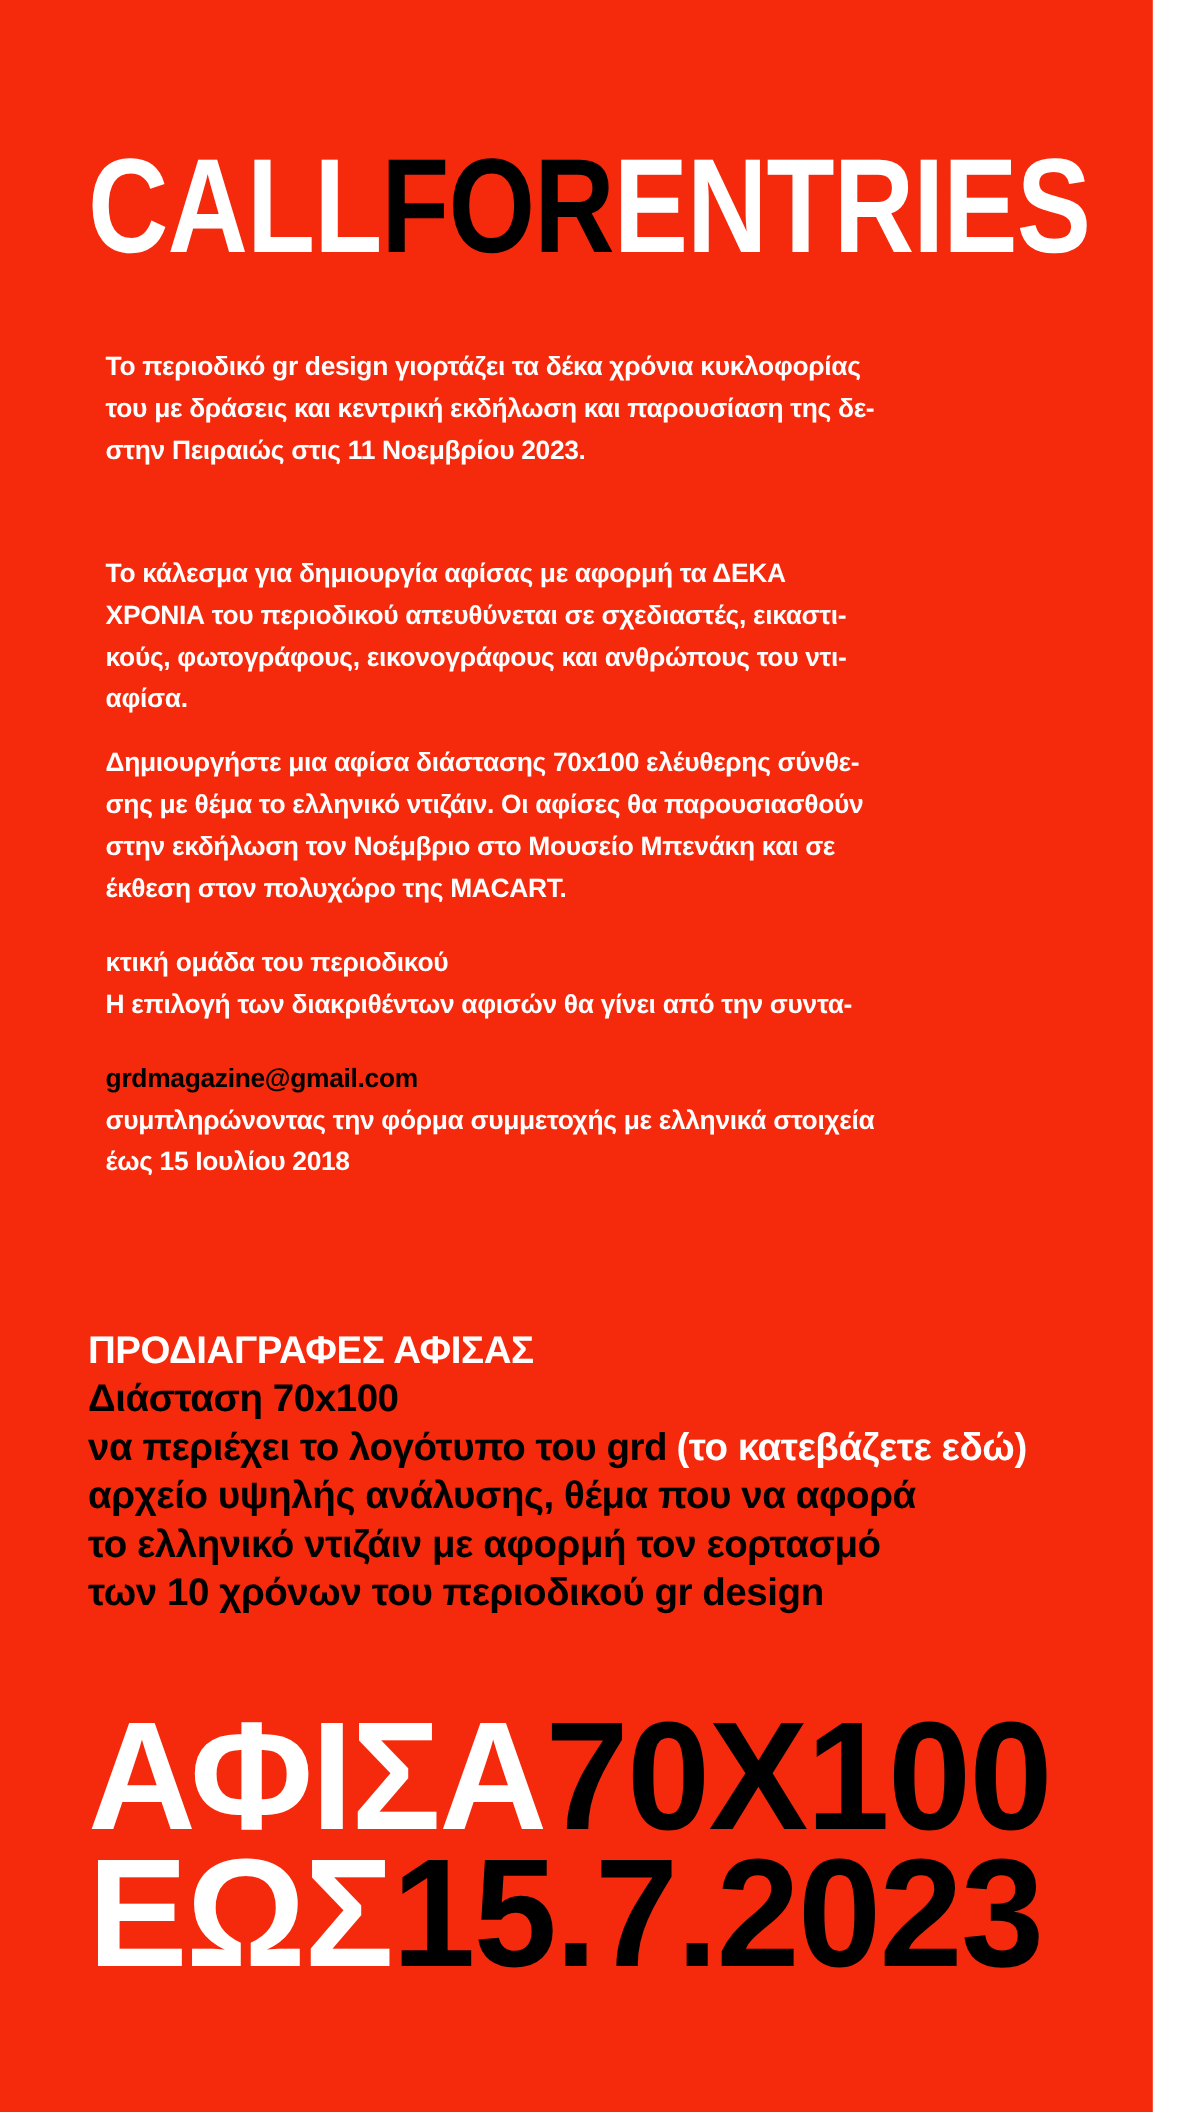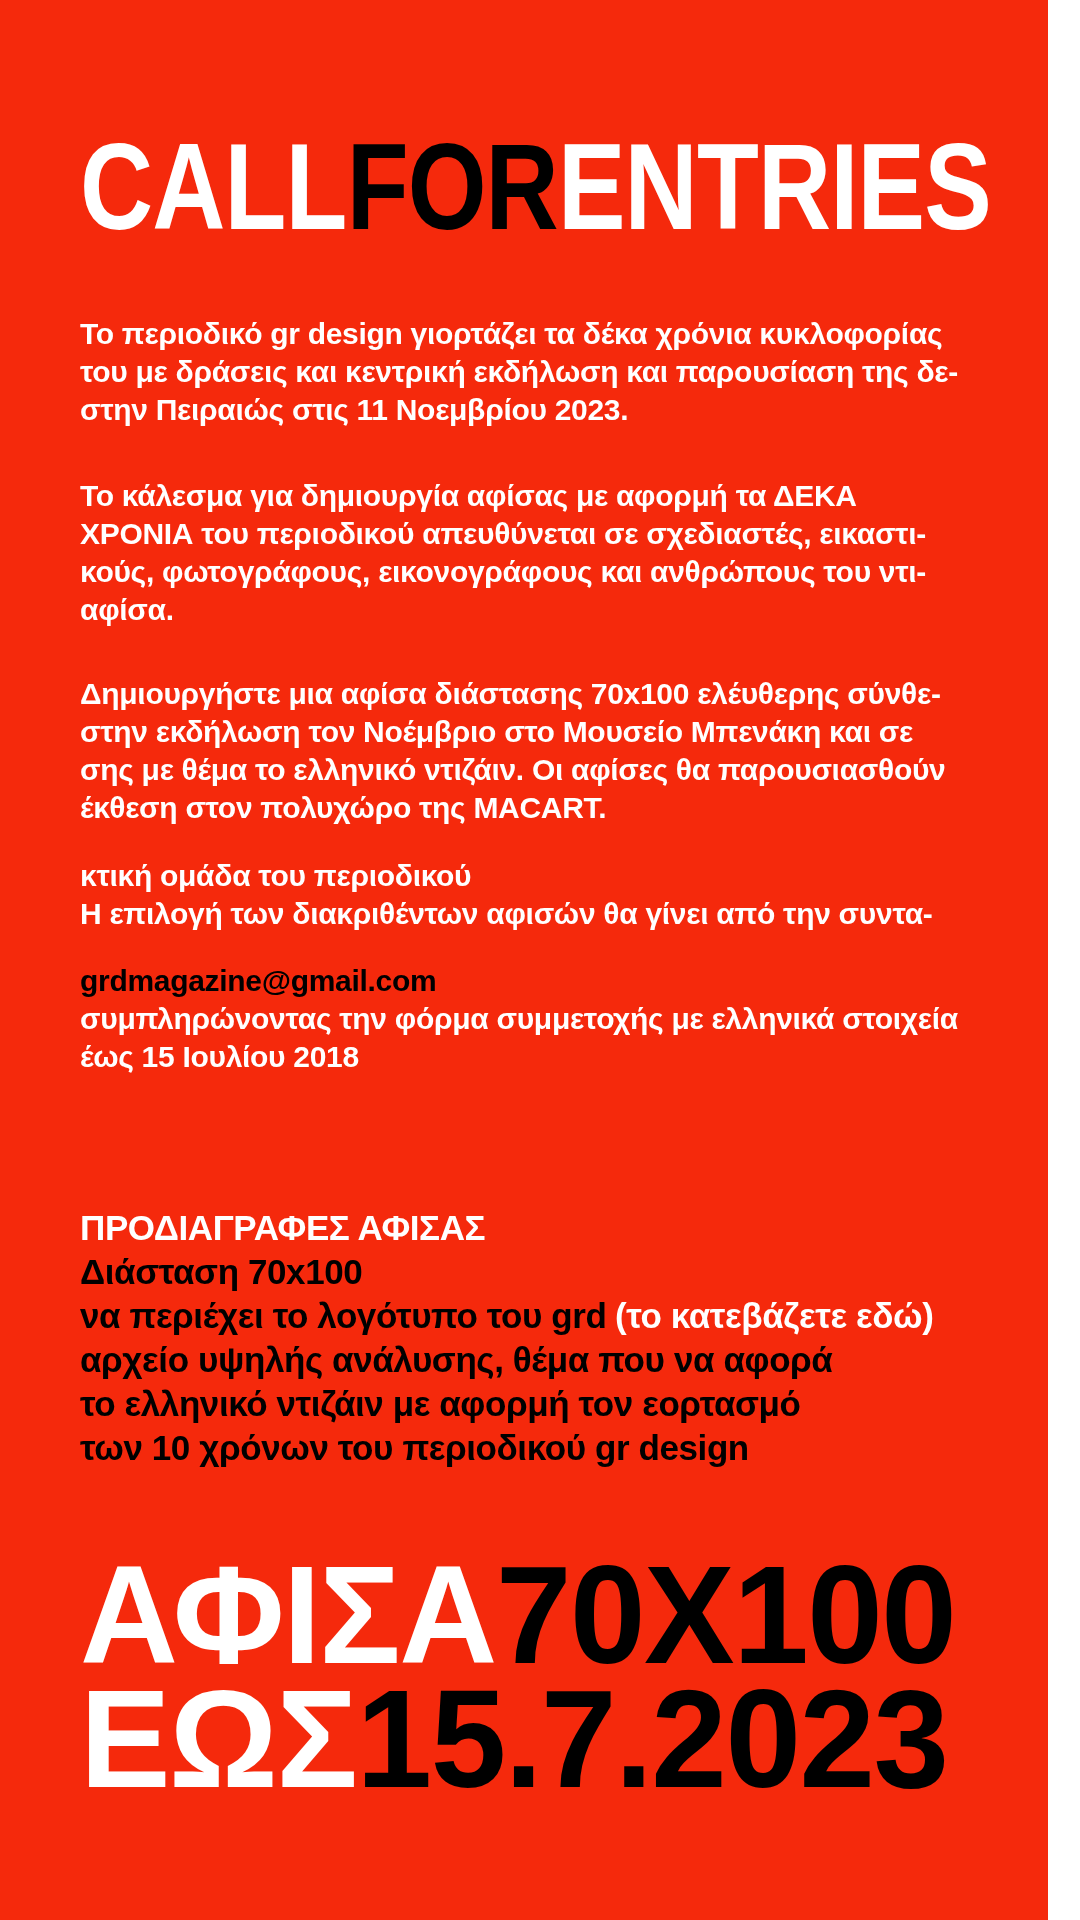--- a/index.html
+++ b/index.html
@@ -22,27 +22,28 @@
     line-height: 1;
     white-space: nowrap;
     letter-spacing: -1px;
     transform: scaleX(0.83);
     transform-origin: left top;
     color: #ffffff;
   }
 
   
   .body-text {
-    font-size: 30px;
+    font-size: 24px;
     line-height: 38px;
     letter-spacing: -0.3px;
     color: #ffffff;
+    margin-left: 16px;
   }
   .p1 { top: 315px; }
-  .p2 { top: 477px; }
+  .p2 { top: 503px; }
   .p3 { top: 675px; }
   .p4 { top: 857px; }
   .p5 { top: 962px; }
 
   
   .specs-text {
     top: 1206px;
     font-size: 35px;
     line-height: 44px;
     letter-spacing: -0.4px;
@@ -81,22 +82,22 @@
 
   <div class="block body-text p2">
     <div>Το κάλεσμα για δημιουργία αφίσας με αφορμή τα ΔΕΚΑ</div>
     <div>ΧΡΟΝΙΑ του περιοδικού απευθύνεται σε σχεδιαστές, εικαστι-</div>
     <div>κούς, φωτογράφους, εικονογράφους και ανθρώπους του ντι-</div>
     <div>αφίσα.</div>
   </div>
 
   <div class="block body-text p3">
     <div>Δημιουργήστε μια αφίσα διάστασης 70x100 ελέυθερης σύνθε-</div>
+    <div>σης με θέμα το ελληνικό ντιζάιν. Οι αφίσες θα παρουσιασθούν</div>
     <div>στην εκδήλωση τον Νοέμβριο στο Μουσείο Μπενάκη και σε</div>
-    <div>σης με θέμα το ελληνικό ντιζάιν. Οι αφίσες θα παρουσιασθούν</div>
     <div>έκθεση στον πολυχώρο της MACART.</div>
   </div>
 
   <div class="block body-text p4">
     <div>κτική ομάδα του περιοδικού</div>
     <div>Η επιλογή των διακριθέντων αφισών θα γίνει από την συντα-</div>
   </div>
 
   <div class="block body-text p5">
     <div class="black">grdmagazine@gmail.com</div>

